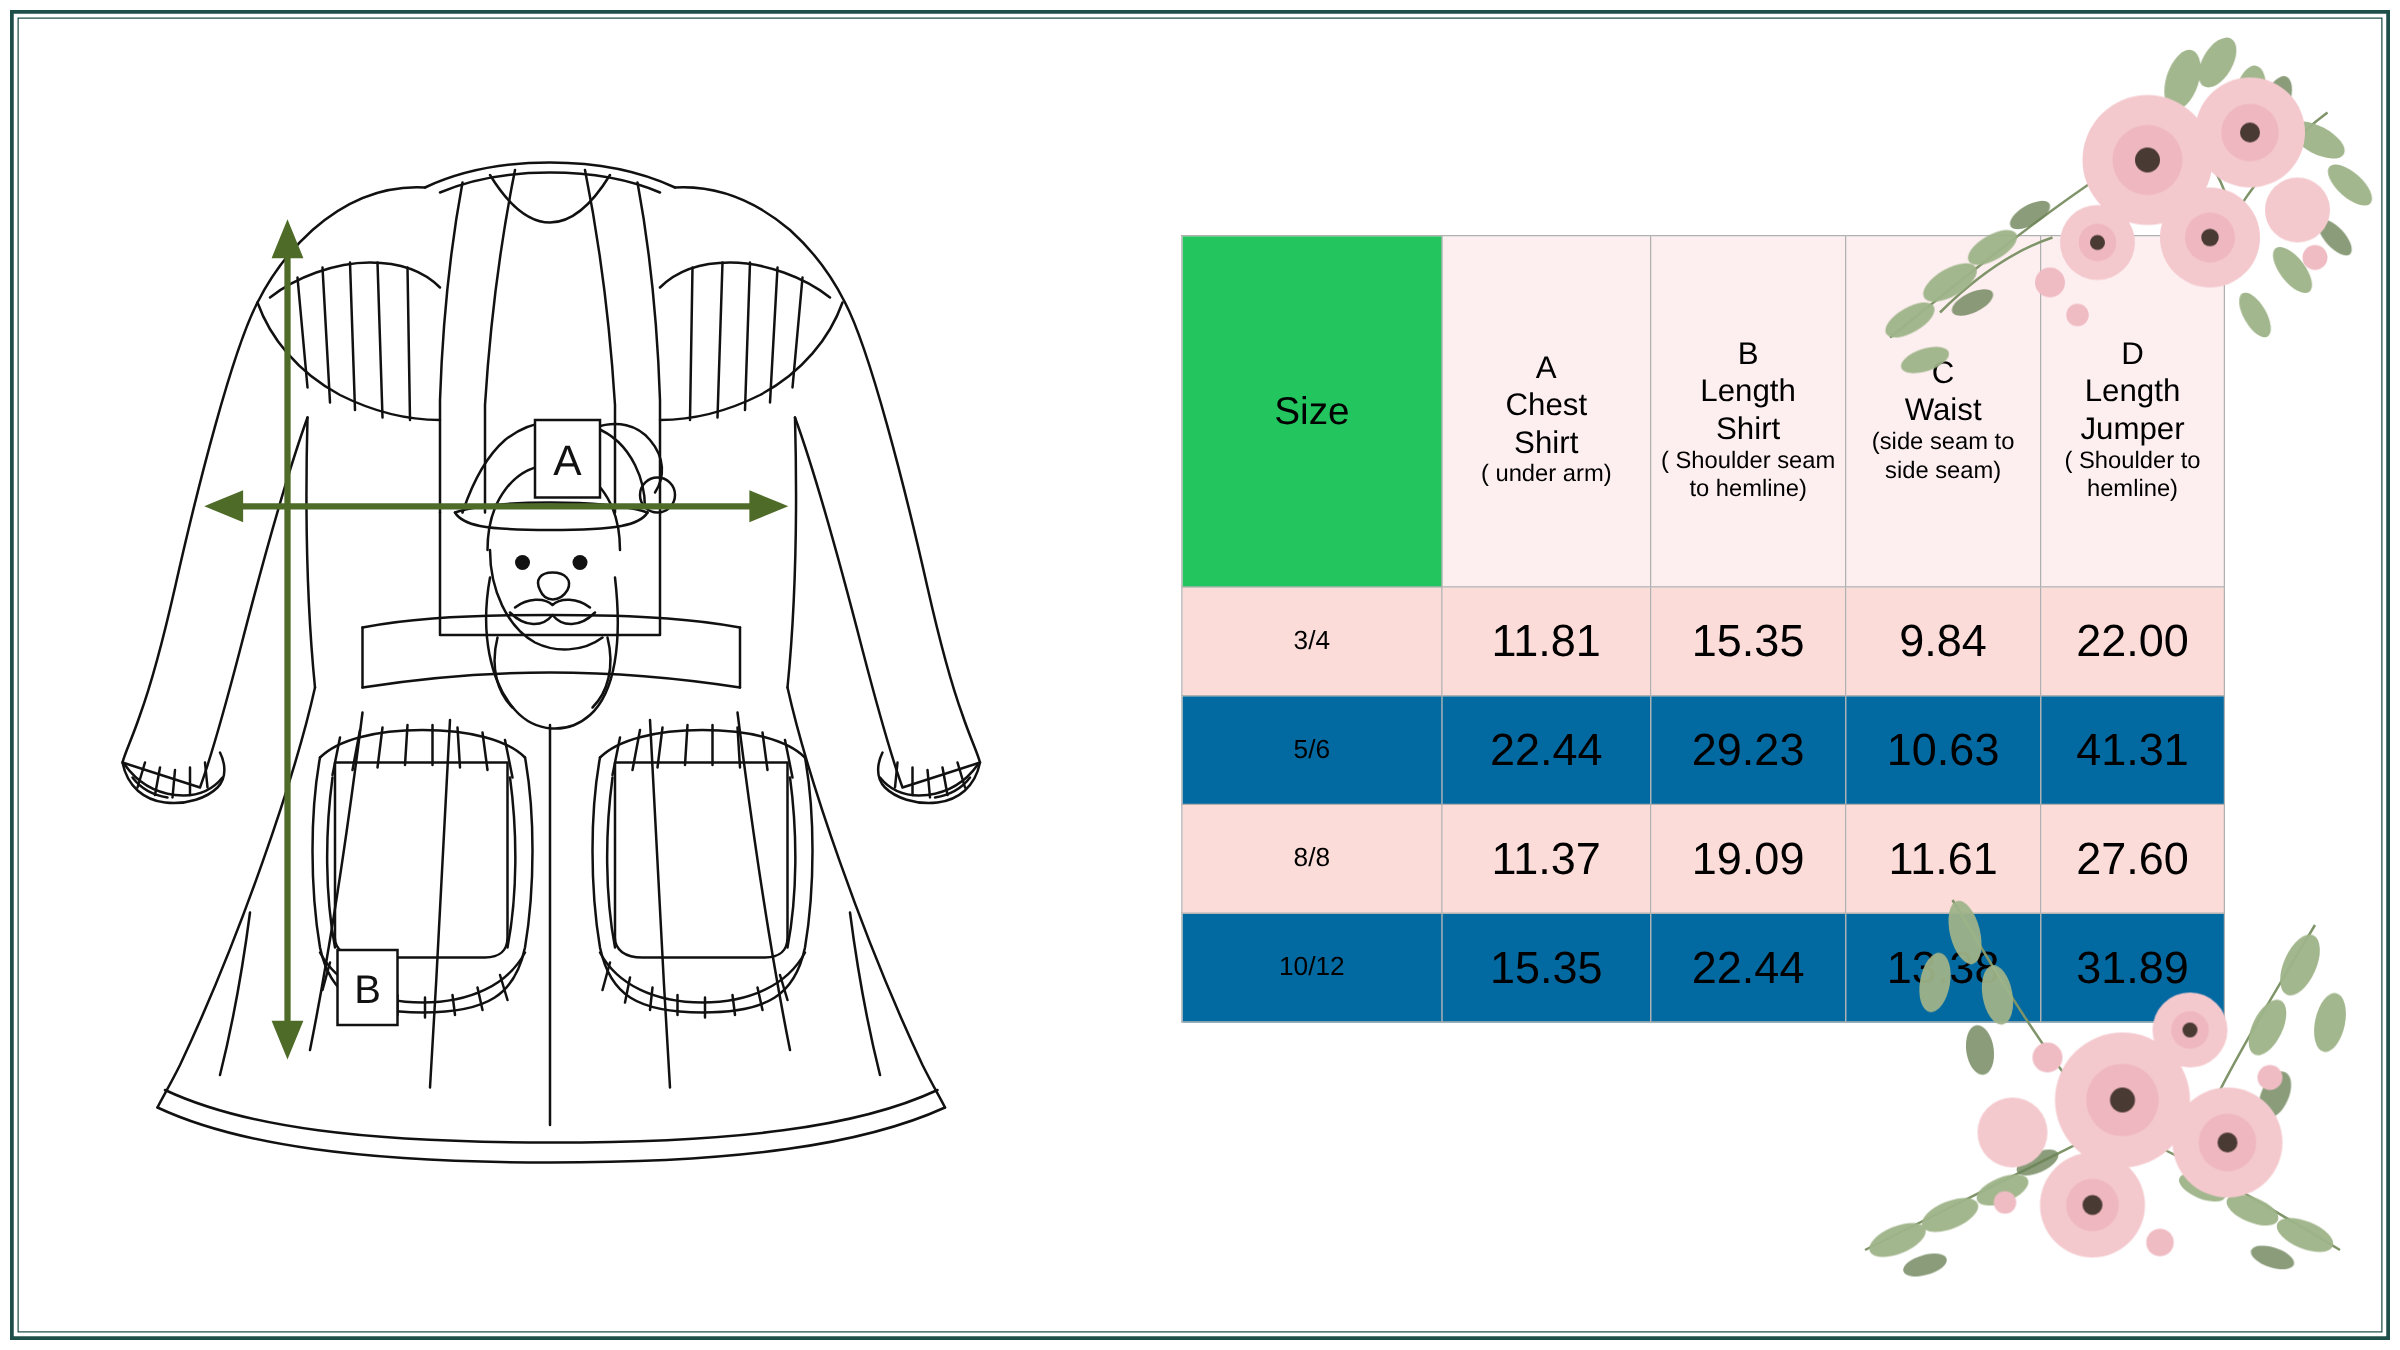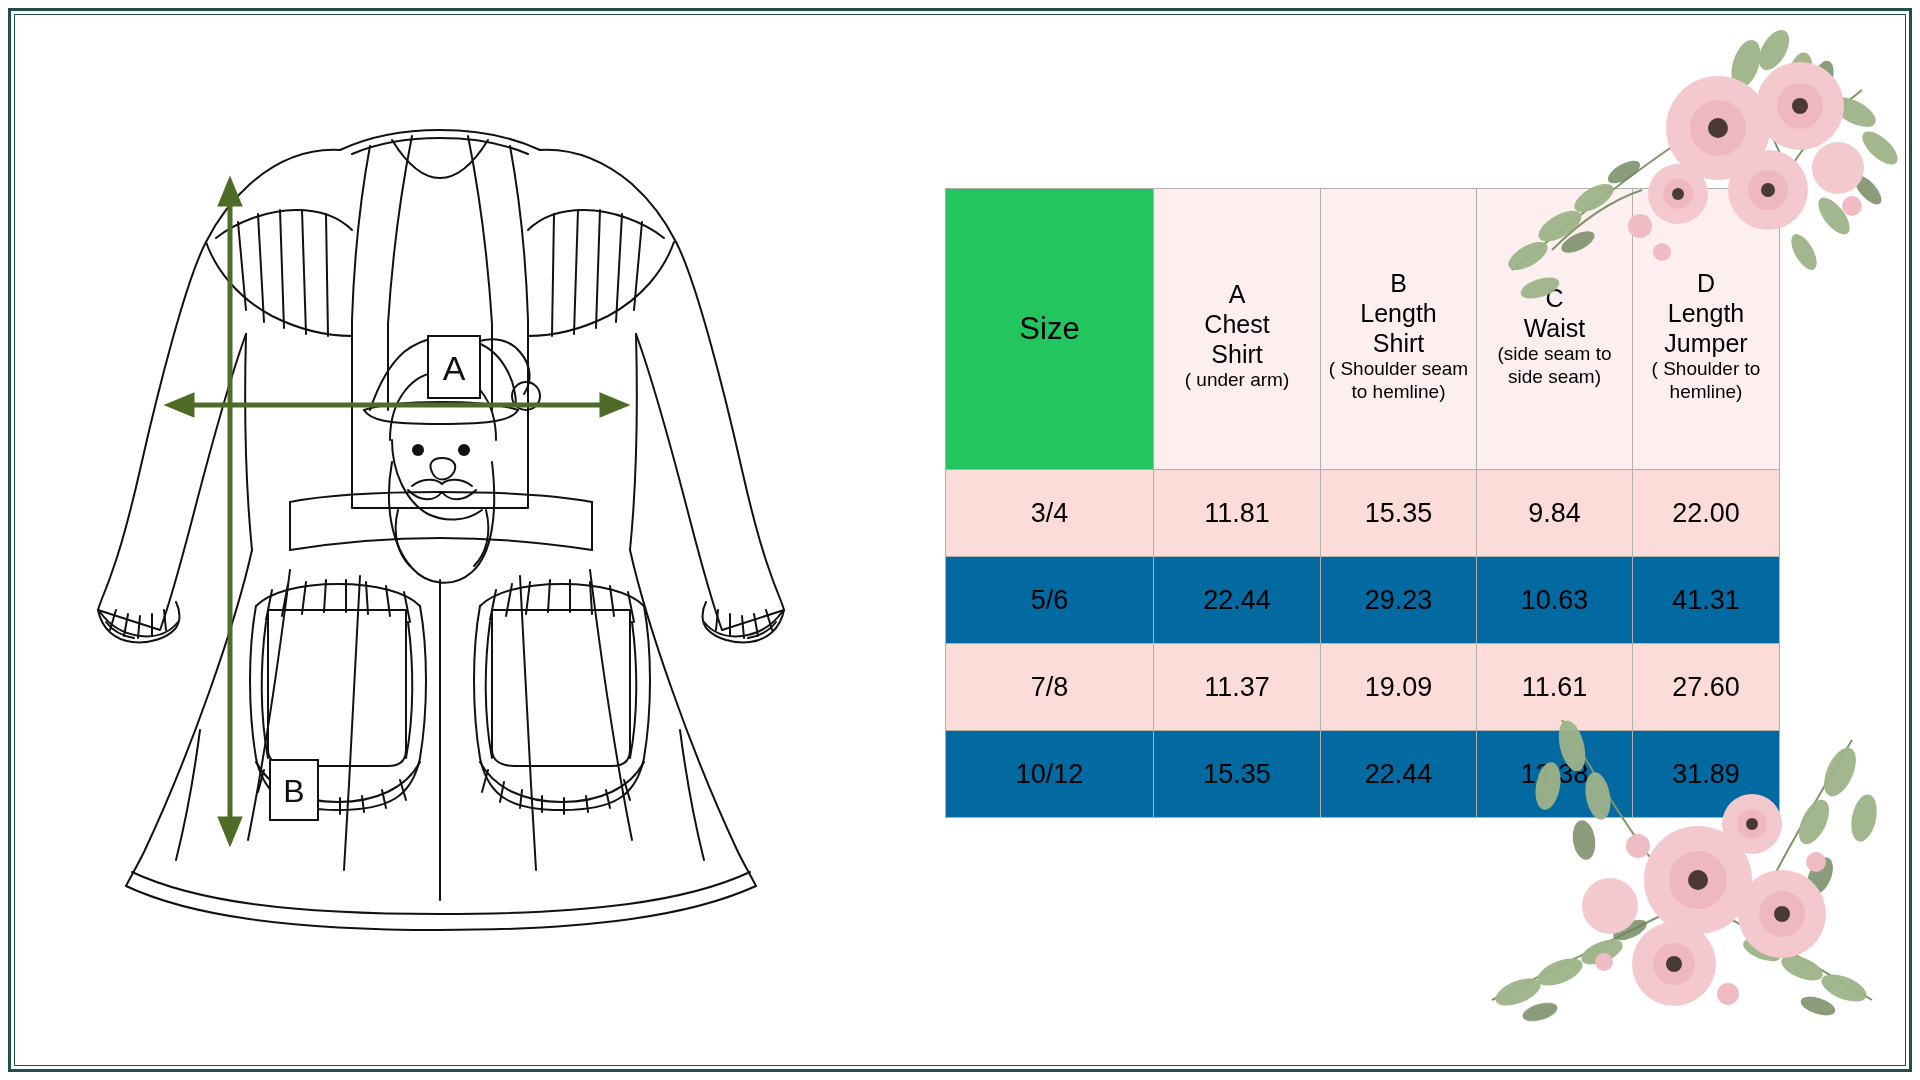--- a/index.html
+++ b/index.html
@@ -88,22 +88,22 @@
   .hdr-letter { font-size: 25px; display: block; }
   .hdr-main { font-size: 25px; display: block; }
   .hdr-sub { font-size: 19px; display: block; }
   .col-a { width: 158px; }
   .col-b { width: 147px; }
   .col-c { width: 147px; }
   .col-d { width: 138px; }
 
   .row-odd td { background: #fbdcd9; }
   .row-even td { background: #0369a1; }
-  .cell-size { font-size: 27px; height: 84px; }
-  .cell-val { font-size: 27px; }
+  .cell-size { font-size: 21px; height: 84px; }
+  .cell-val { font-size: 36px; }
 
   
   .floral {
     position: absolute;
     pointer-events: none;
   }
   .floral-top { right: 18px; top: 20px; width: 420px; height: 330px; }
   .floral-bottom { right: 18px; bottom: 30px; width: 450px; height: 350px; }
 </style>
 </head>
@@ -281,21 +281,21 @@
 
         <tr class="row-even">
           <td class="cell-size">5/6</td>
           <td class="cell-val">22.44</td>
           <td class="cell-val">29.23</td>
           <td class="cell-val">10.63</td>
           <td class="cell-val">41.31</td>
         </tr>
 
         <tr class="row-odd">
-          <td class="cell-size">7/8</td>
+          <td class="cell-size">8/8</td>
           <td class="cell-val">11.37</td>
           <td class="cell-val">19.09</td>
           <td class="cell-val">11.61</td>
           <td class="cell-val">27.60</td>
         </tr>
 
         <tr class="row-even">
           <td class="cell-size">10/12</td>
           <td class="cell-val">15.35</td>
           <td class="cell-val">22.44</td>

